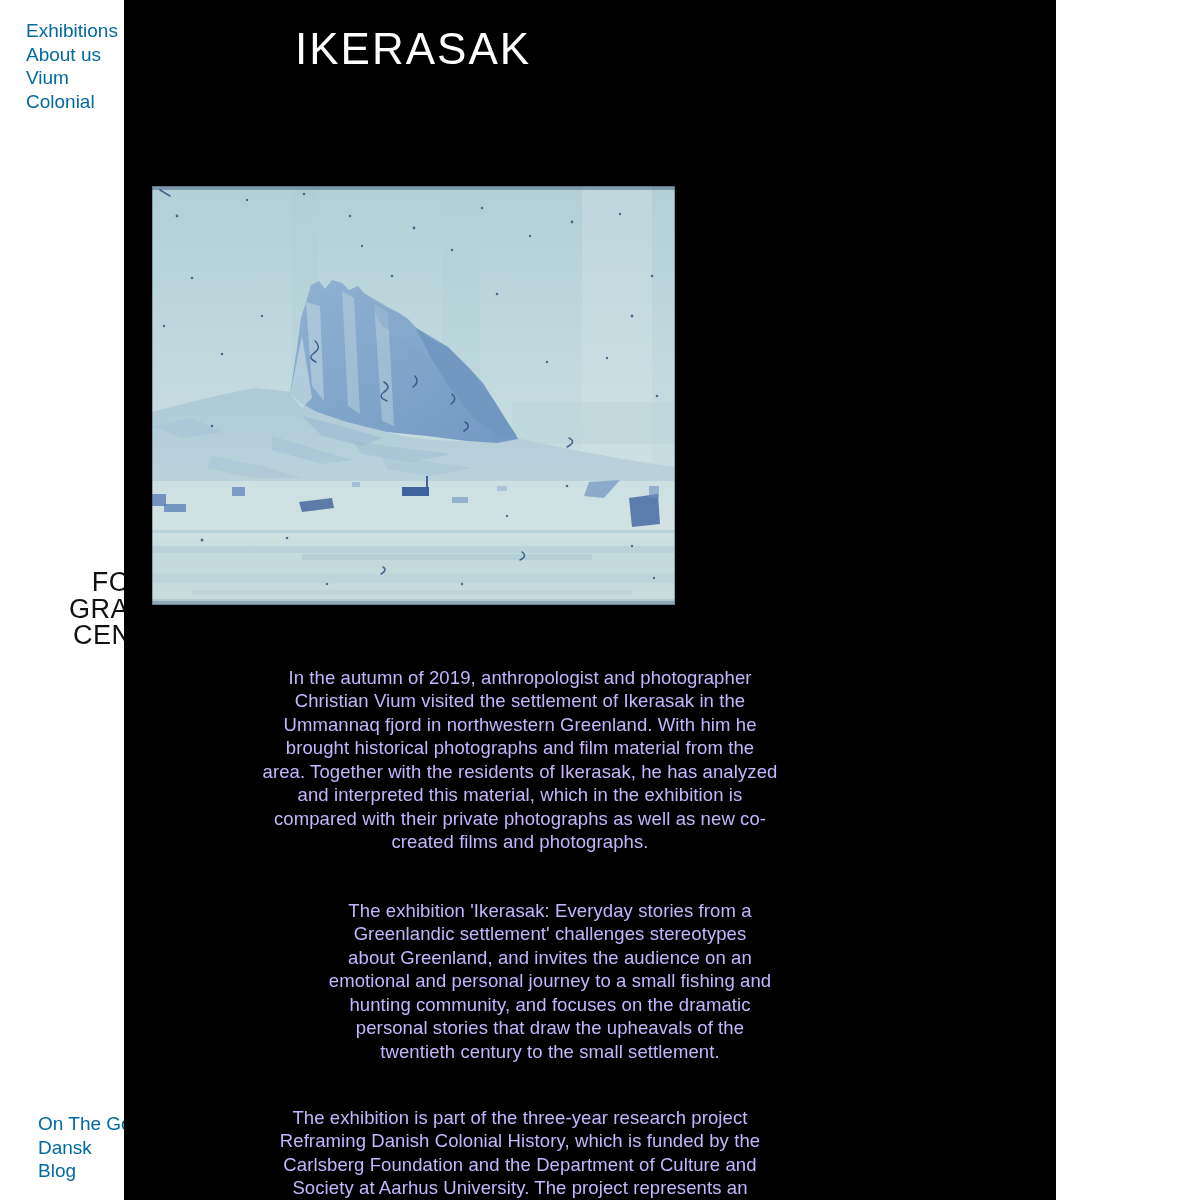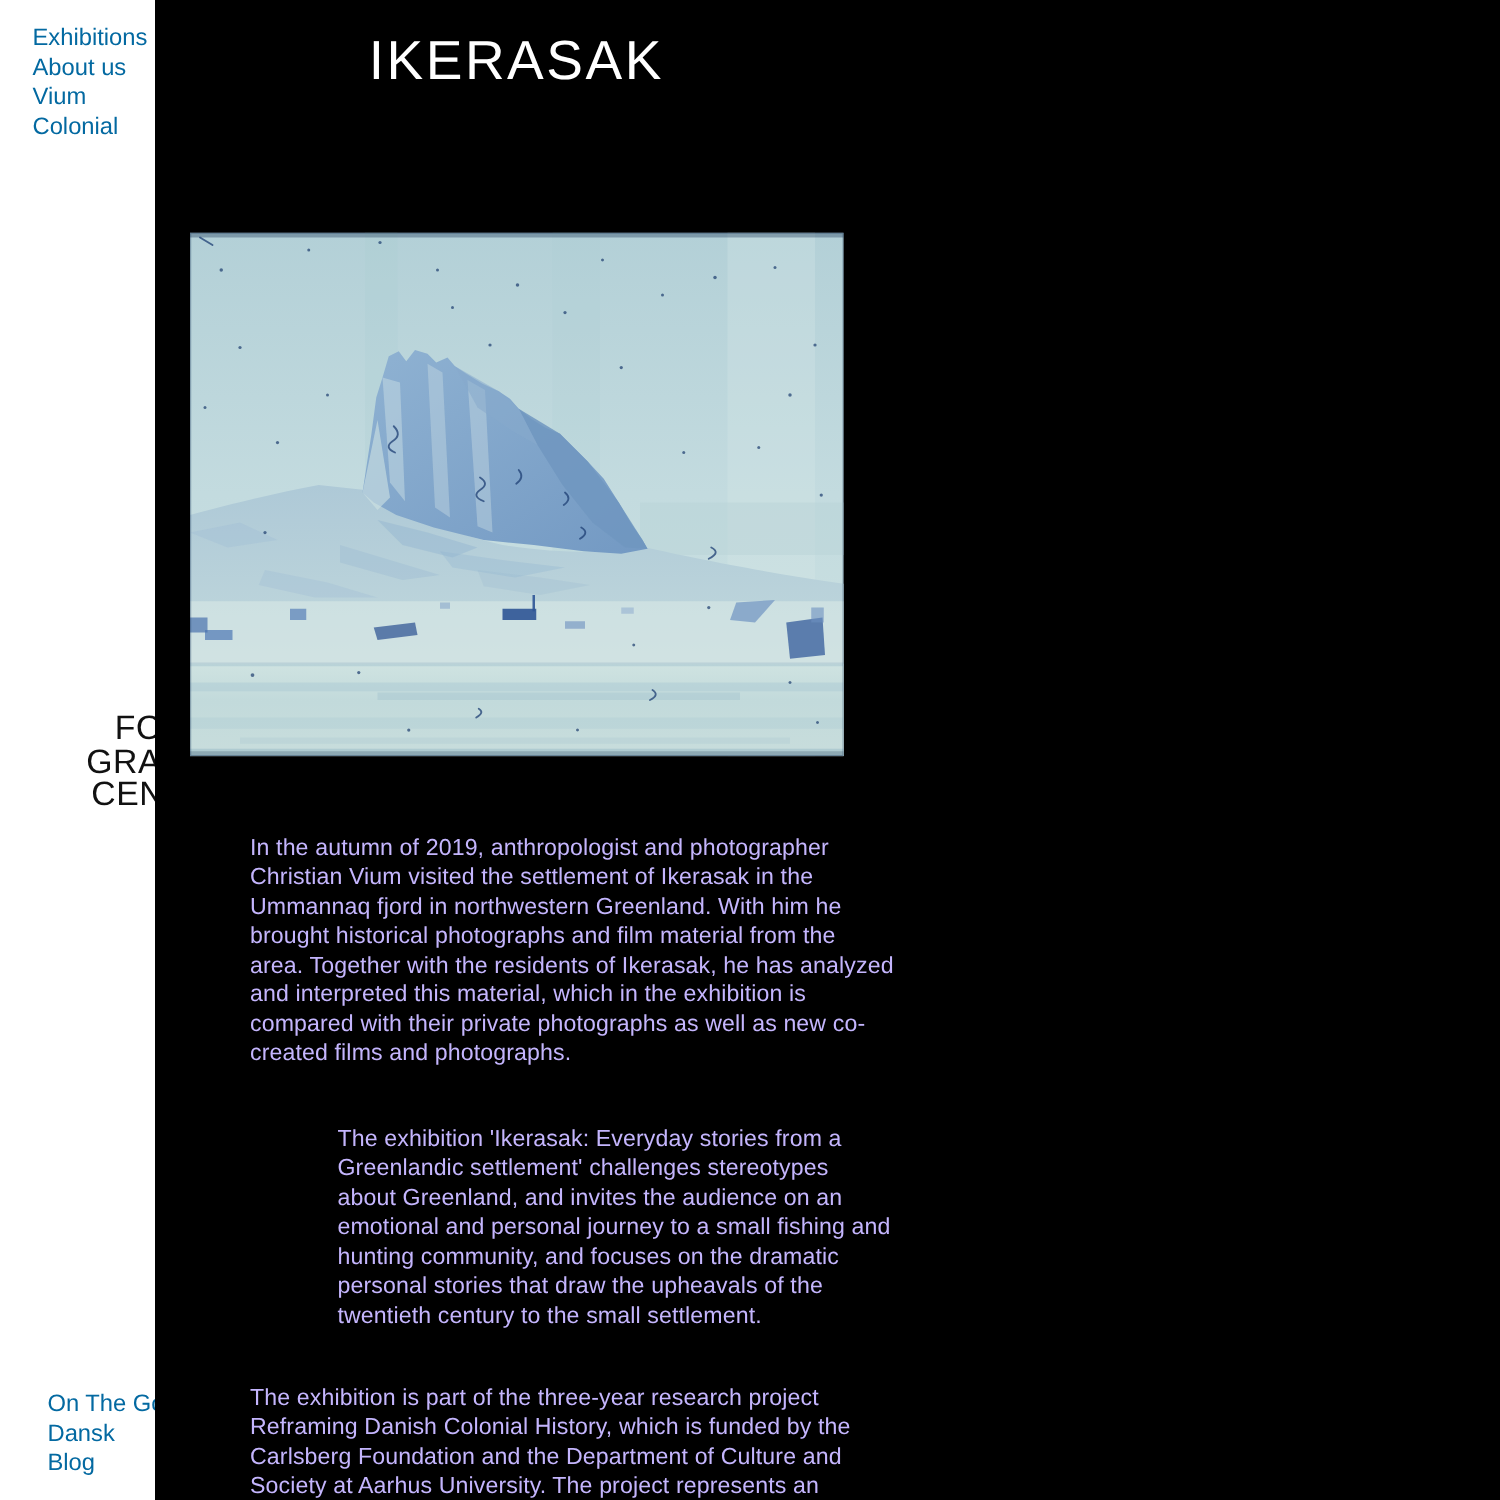--- a/index.html
+++ b/index.html
@@ -18,22 +18,22 @@
     cursor:pointer;white-space:nowrap;
   }
   .logo{
     position:absolute;left:58px;top:569px;width:144px;
     text-align:center;color:#111111;
     font-size:27px;line-height:26.5px;letter-spacing:0.5px;font-weight:500;
     white-space:nowrap;
   }
   
   .main{
-    position:absolute;left:124px;top:0;width:1076px;height:1200px;
-    background:#000000;z-index:1;
+    position:absolute;left:124px;top:0;width:932px;height:1200px;
+    background:#000000;z-index:1;text-align:center;
   }
   .title-block{position:absolute;left:171px;top:20px;color:#ffffff;}
   .title-line{
     font-size:44px;line-height:57px;letter-spacing:2px;font-weight:500;
     white-space:nowrap;
   }
   .photo-frame{
     position:absolute;left:28px;top:186px;width:523px;height:419px;
   }
   .photo-frame svg{display:block;width:523px;height:419px;}

